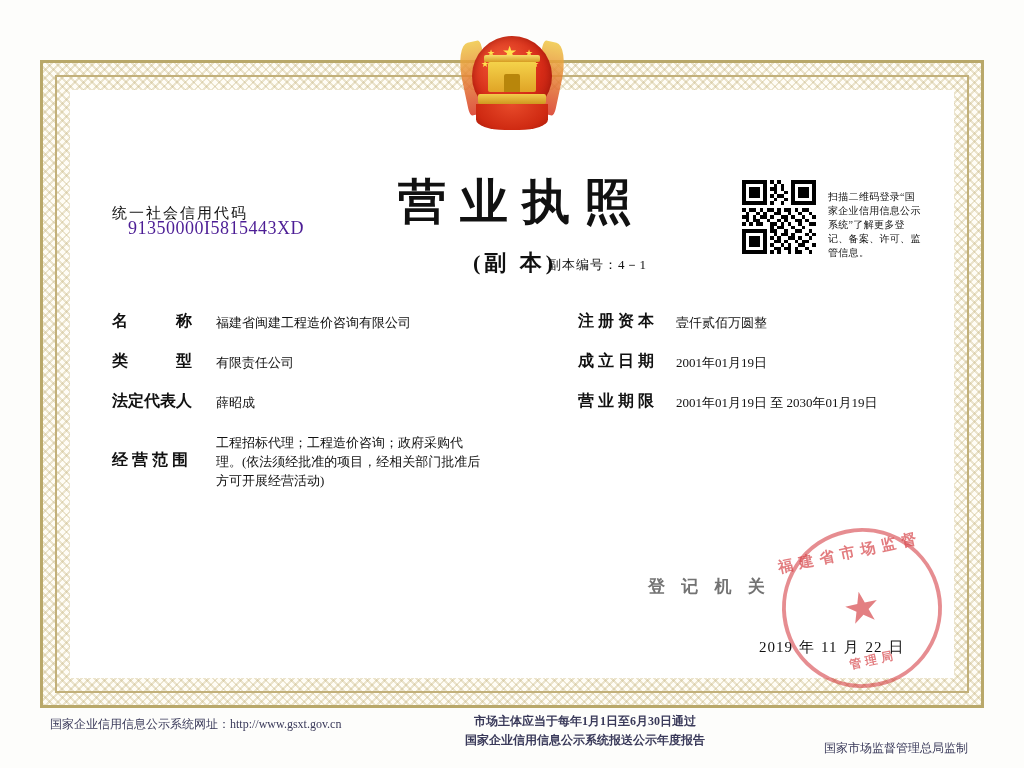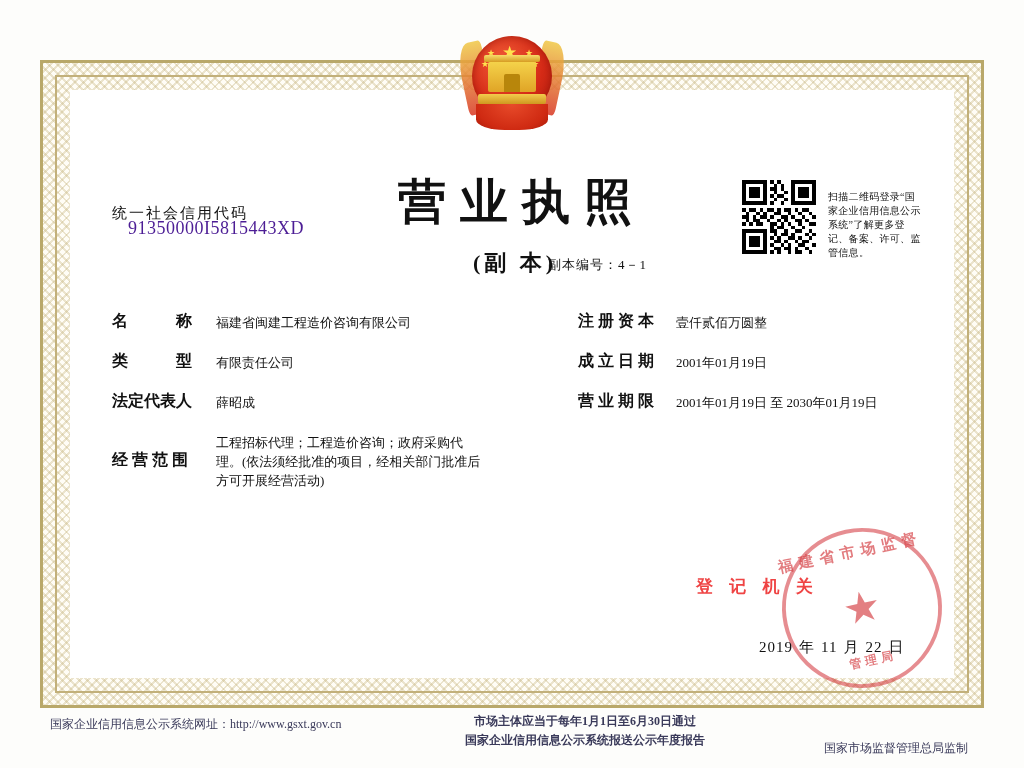--- a/index.html
+++ b/index.html
@@ -259,22 +259,21 @@
   .row .val.two-line { max-width: 272px; }
 
   
   .authority {
     position: absolute;
     left: 648px;
     top: 575px;
     font-size: 17px;
     font-weight: 600;
     letter-spacing: 6px;
-    color: #ef4444;
-    margin-left: 48px;
+    color: #737373;
   }
   .issue-date {
     position: absolute;
     left: 756px;
     top: 638px;
     font-size: 15px;
     color: #111;
     letter-spacing: 1px;
     white-space: nowrap;
   }

